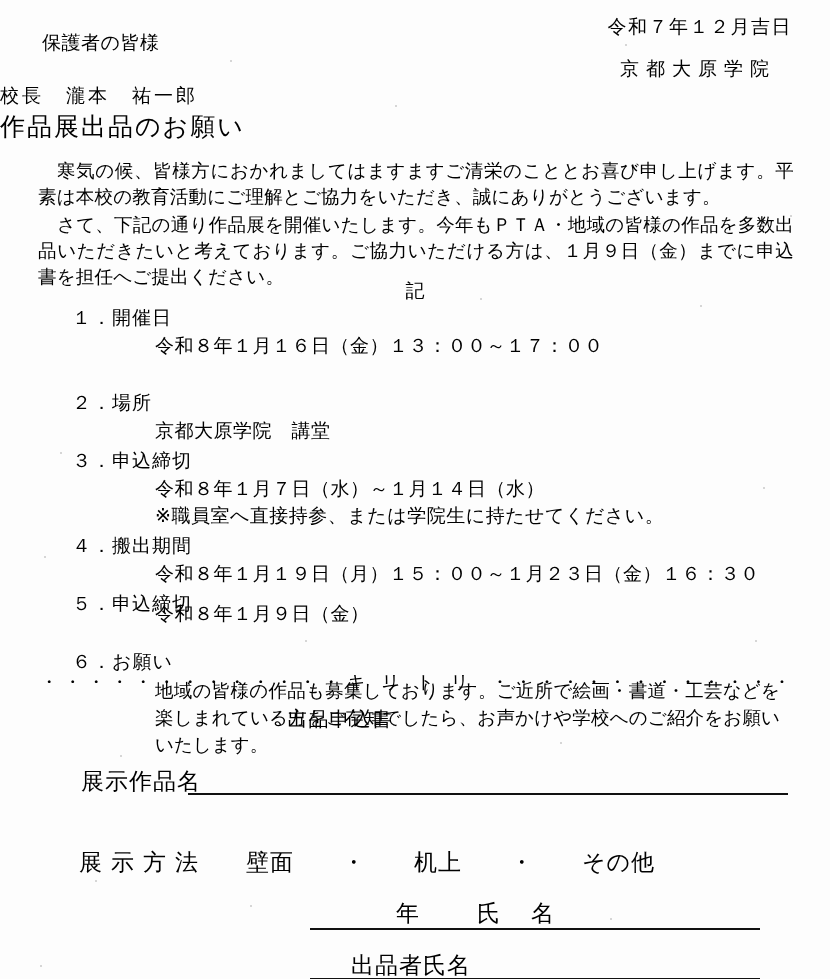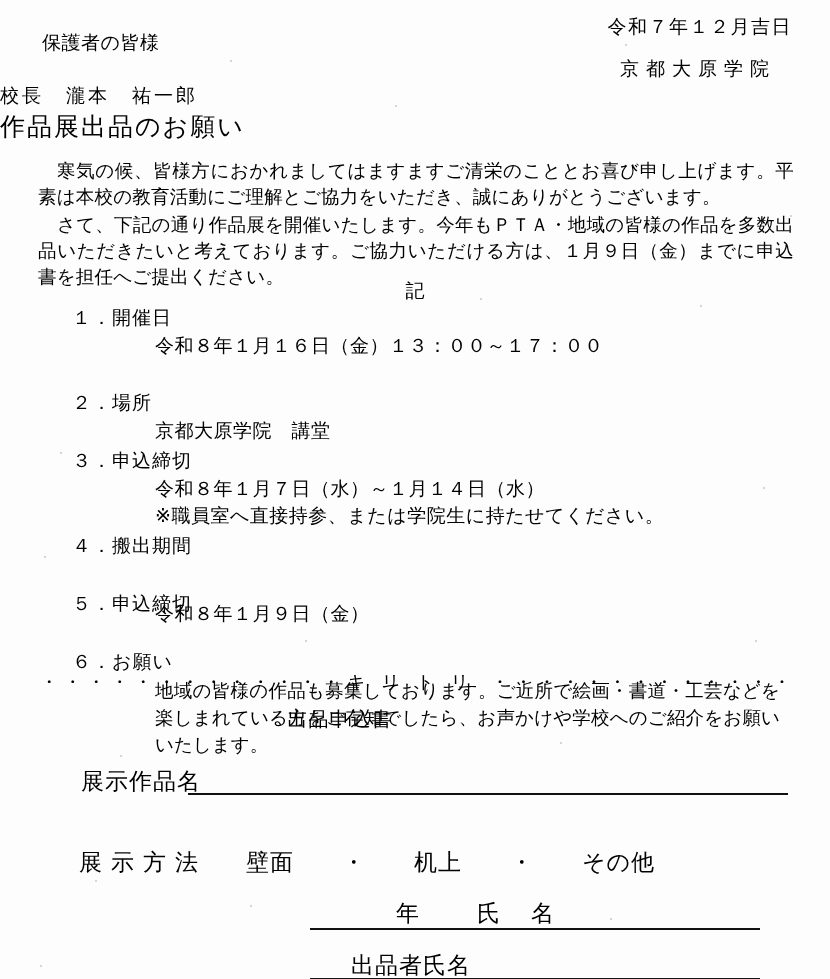--- a/index.html
+++ b/index.html
@@ -199,20 +199,21 @@
   <div class="abs item-detail" style="top:333px;">令和８年１月１６日（金）１３：００～１７：００</div>
 
   <div class="abs item-no" style="top:390px;"><span>２．</span><span>場所</span></div>
   <div class="abs item-detail" style="top:418px;">京都大原学院　講堂</div>
 
   <div class="abs item-no" style="top:448px;"><span>３．</span><span>申込締切</span></div>
   <div class="abs item-detail" style="top:476px;">令和８年１月７日（水）～１月１４日（水）</div>
   <div class="abs item-detail" style="top:503px;">※職員室へ直接持参、または学院生に持たせてください。</div>
 
   <div class="abs item-no" style="top:533px;text-align:right;"><span>４．</span><span>搬出期間</span></div>
+  <div class="abs item-detail" style="top:561px;">令和８年１月１９日（月）１５：００～１月２３日（金）１６：３０</div>
 
   <div class="abs item-no" style="top:591px;"><span>５．</span><span>申込締切</span></div>
   <div class="abs item-detail" style="top:601px;">令和８年１月９日（金）</div>
 
   <div class="abs item-no" style="top:649px;"><span>６．</span><span>お願い</span></div>
   <div class="item-wrap" style="top:677px;">地域の皆様の作品も募集しております。ご近所で絵画・書道・工芸などを楽しまれている方をご存知でしたら、お声かけや学校へのご紹介をお願いいたします。</div>
 
   <div class="cutline">
     <span class="dots">・・・・・・・・・・・・・・・・・・・・・・・・・・・・</span>
     <span class="kiritori">キリトリ</span>

